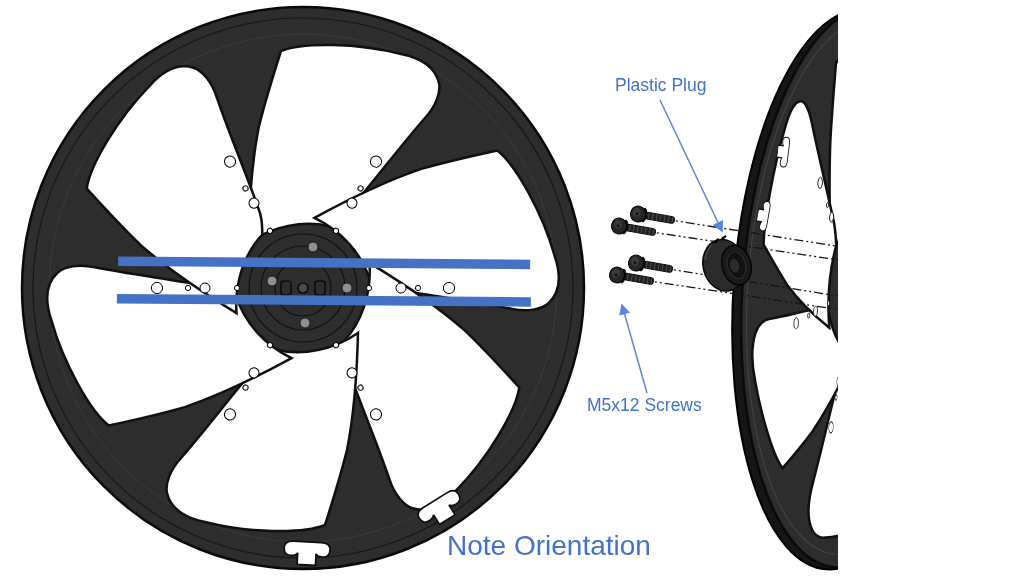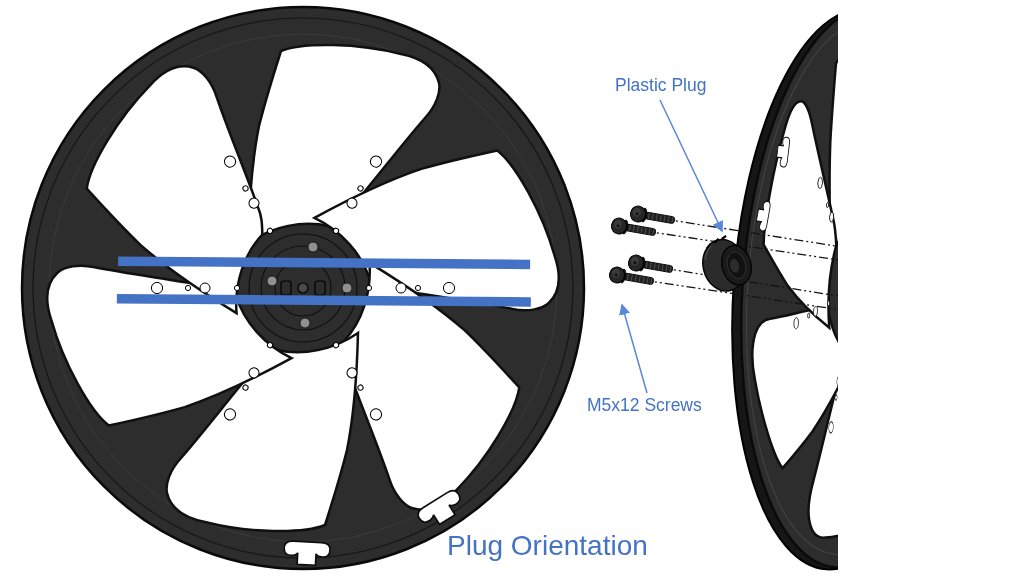--- a/index.html
+++ b/index.html
@@ -190,14 +190,14 @@
     </g>
 
     <g>
       <line class="leader" x1="660" y1="100" x2="722" y2="231" marker-end="url(#arrow)"></line>
       <line class="leader" x1="647" y1="393" x2="622" y2="305" marker-end="url(#arrow)"></line>
     </g>
   </svg>
 
   <div class="label" style="left:615px;top:75px;">Plastic Plug</div>
   <div class="label" style="left:587px;top:395px;">M5x12 Screws</div>
-  <div class="label big" style="left:447px;top:530px;">Plug Orientation</div>
+  <div class="label big" style="left:447px;top:530px;">Note Orientation</div>
 </div>
 
 </body></html>

